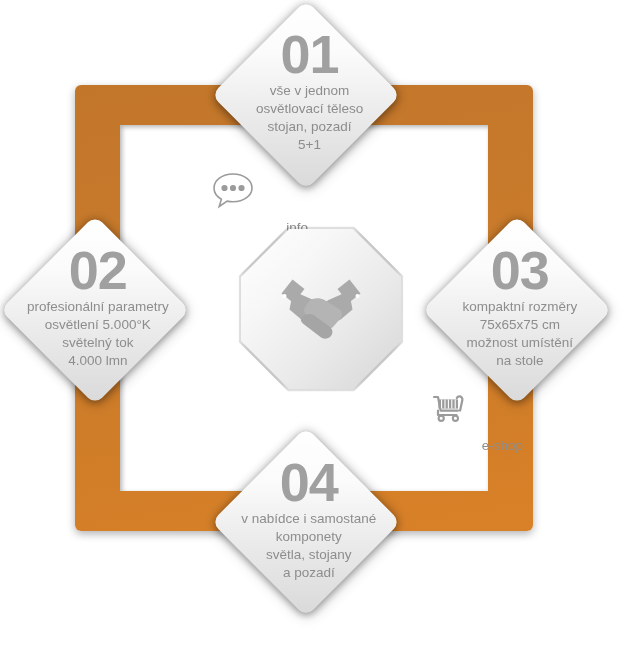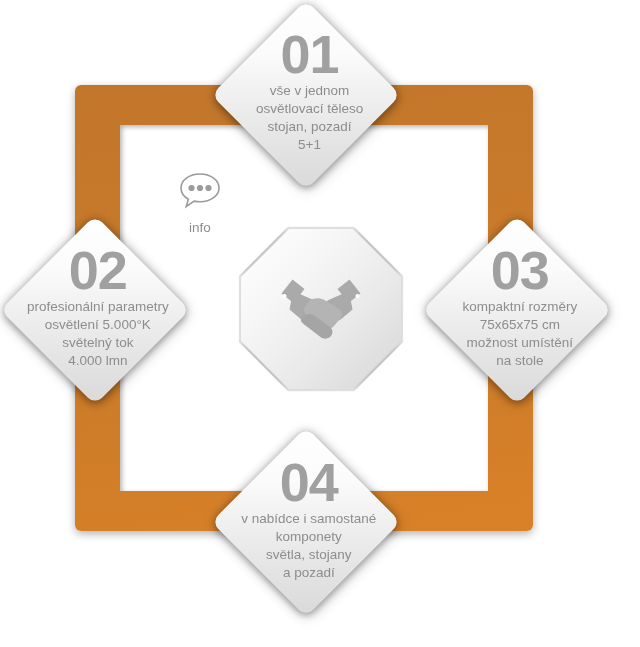--- a/index.html
+++ b/index.html
@@ -36,24 +36,25 @@
     right: 45px;
     bottom: 40px;
     background: #ffffff;
     box-shadow: inset 2px 2px 5px rgba(0,0,0,0.30);
   }
 
   
   .contact {
     position: absolute;
     width: 150px;
-    text-align: center;
+    text-align: right;
     color: #8d8d8d;
     font-size: 13.5px;
     z-index: 6;
+    padding-left: 33px;
   }
   .contact .ico {
     display: block;
     height: 44px;
     margin-bottom: 6px;
   }
   .contact .ico svg { display: block; margin: 0 auto; }
   .contact .lbl { display: block; line-height: 1.2; white-space: nowrap; }
 
   #contact-info   { left: 125px; top: 170px; }
@@ -173,20 +174,34 @@
         <circle cx="13.5" cy="18" r="3.1" fill="#9b9b9b"></circle>
         <circle cx="22" cy="18" r="3.1" fill="#9b9b9b"></circle>
         <circle cx="30.5" cy="18" r="3.1" fill="#9b9b9b"></circle>
       </svg>
     </span>
     <span class="lbl">info</span>
   </div>
 
 
 
+  <div class="contact" id="contact-eshop">
+    <span class="ico">
+      <svg width="48" height="40" viewBox="0 0 48 40">
+        <path d="M10 9 h4 l2.6 13.6 h17.5" fill="none" stroke="#9b9b9b" stroke-width="2.2" stroke-linecap="round" stroke-linejoin="round"></path>
+        <path d="M36.1 22.6 L38.4 11.8 a3 3 0 0 0 -3 -3.4 a3 3 0 0 0 -2.6 1.6" fill="none" stroke="#9b9b9b" stroke-width="2.2" stroke-linecap="round"></path>
+        <rect x="14.4" y="11.4" width="19.6" height="9.2" fill="#9b9b9b"></rect>
+        <path d="M17.6 11.4 v9.2 M21 11.4 v9.2 M24.4 11.4 v9.2 M27.8 11.4 v9.2 M31.2 11.4 v9.2" stroke="#ffffff" stroke-width="1.1"></path>
+        <path d="M14 22.6 v4.4 h18.5" fill="none" stroke="#9b9b9b" stroke-width="2.2" stroke-linecap="round" stroke-linejoin="round"></path>
+        <circle cx="17.2" cy="30.3" r="2.6" fill="none" stroke="#9b9b9b" stroke-width="2.1"></circle>
+        <circle cx="31.4" cy="30.3" r="2.6" fill="none" stroke="#9b9b9b" stroke-width="2.1"></circle>
+      </svg>
+    </span>
+    <span class="lbl">e-shop</span>
+  </div>
 
   <div class="diamond-shadow" id="shadow-01"></div>
   <div class="diamond-shadow" id="shadow-02"></div>
   <div class="diamond-shadow" id="shadow-03"></div>
   <div class="diamond-shadow" id="shadow-04"></div>
 
   <div class="diamond" id="diamond-01">
     <div class="inner">
       <span class="num">01</span>
       <span class="desc">vše v jednom

